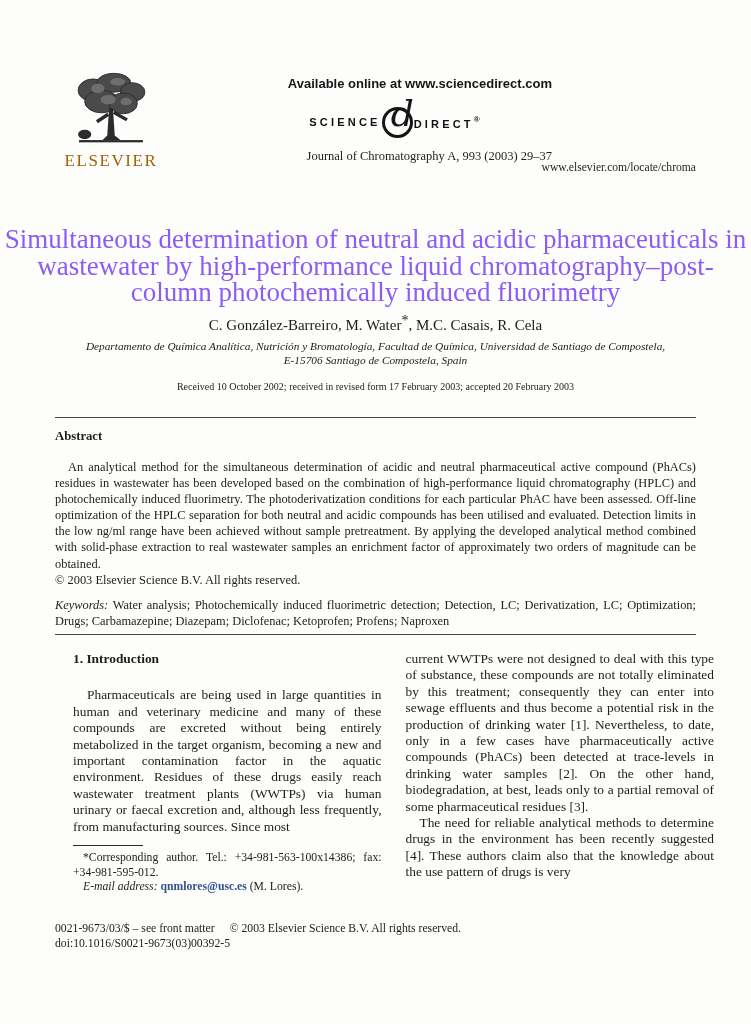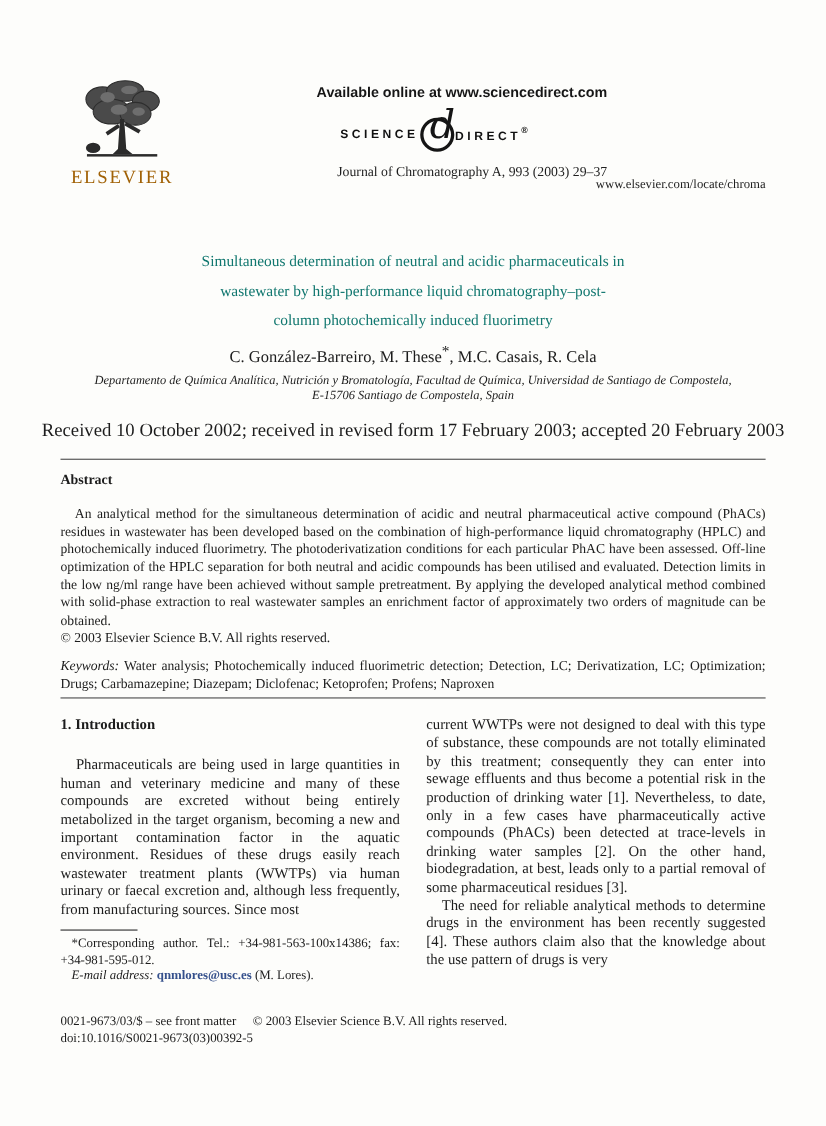--- a/index.html
+++ b/index.html
@@ -31,41 +31,41 @@
   .sd-reg { font-size: 8px; vertical-align: 6px; letter-spacing: 0; }
   .journal-citation { margin-top: 9px; font-size: 12.5px; color: #1e1e1e; }
 
   .journal-block { position: absolute; right: 0; top: 2px; width: 140px; }
   .double-rule { height: 6px; border-top: 2px solid #000; border-bottom: 2px solid #000; }
   .journal-name { font-family: "Liberation Sans", sans-serif; font-weight: bold; font-size: 12.6px; line-height: 15.5px; margin: 17px 0 15px 1px; color: #0d0d0d; }
   .journal-url { position: absolute; right: 0; top: 93px; width: 220px; text-align: right; font-size: 11.6px; color: #1e1e1e; }
 
   
   .title-area { position: absolute; left: 0; top: 226px; width: 751px; text-align: center; }
-  .article-title { font-size: 14px; line-height: 26.6px; color: #0f766e; }
+  .article-title { font-size: 27px; line-height: 26.6px; color: #8b5cf6; }
   .authors-line { margin-top: 7px; font-size: 15px; }
   .author-star { font-size: 14px; vertical-align: 5px; }
   .affiliation { margin-top: 5px; font-style: italic; font-size: 11.3px; line-height: 14px; }
-  .received-line { margin-top: 14px; font-size: 17px; }
+  .received-line { margin-top: 14px; font-size: 10px; }
 
   
   .rule { position: absolute; left: 55px; width: 641px; border-top: 1.4px solid #4a4a4a; }
   .rule-abstract { top: 417px; }
   .rule-keywords { top: 634px; }
 
   
   .abstract-section { position: absolute; left: 55px; top: 429px; width: 641px; }
   .abstract-heading { font-weight: bold; font-size: 12.7px; }
   .abstract-body { margin-top: 15px; font-size: 12.4px; line-height: 16.1px; text-align: justify; text-indent: 13px; }
   .abstract-copyright { font-size: 12.4px; line-height: 16.1px; }
   .keywords-block { position: absolute; left: 55px; top: 597px; width: 641px; font-size: 12.4px; line-height: 16px; text-align: justify; }
   .keywords-label { font-style: italic; }
 
   
-  .columns { position: absolute; left: 55px; top: 651px; width: 641px; display: flex; gap: 24px; }
+  .columns { position: absolute; left: 73px; top: 651px; width: 641px; display: flex; gap: 24px; }
   .col { width: 308.5px; font-size: 13.4px; line-height: 16.4px; text-align: justify; }
   .section-heading { font-weight: bold; font-size: 13.4px; margin-bottom: 20px; }
   .col p.body-para { text-indent: 14px; }
 
   .footnote { margin-top: 10px; font-size: 11.7px; line-height: 14.7px; }
   .footnote-rule { width: 70px; border-top: 1.2px solid #2a2a2a; margin-bottom: 5px; }
   .footnote p { text-indent: 10px; text-align: justify; }
   .email-label { font-style: italic; }
   .email-link { color: #35508c; text-decoration: none; font-weight: bold; }
 
@@ -118,21 +118,21 @@
       <div class="journal-citation">Journal of Chromatography A, 993 (2003) 29–37</div>
     </div>
 
     <div class="journal-url">www.elsevier.com/locate/chroma</div>
   </div>
 
   <div class="title-area">
     <h1 class="article-title prelines" style="font-weight: normal;">Simultaneous determination of neutral and acidic pharmaceuticals in
 wastewater by high-performance liquid chromatography–post-
 column photochemically induced fluorimetry</h1>
-    <div class="authors-line"><span>C. González-Barreiro, M. These</span><span class="author-star">*</span><span>, M.C. Casais, R. Cela</span></div>
+    <div class="authors-line"><span>C. González-Barreiro, M. Water</span><span class="author-star">*</span><span>, M.C. Casais, R. Cela</span></div>
     <div class="affiliation prelines">Departamento de Química Analítica, Nutrición y Bromatología, Facultad de Química, Universidad de Santiago de Compostela,
 E-15706 Santiago de Compostela, Spain</div>
     <div class="received-line">Received 10 October 2002; received in revised form 17 February 2003; accepted 20 February 2003</div>
   </div>
 
   <div class="rule rule-abstract"></div>
 
   <div class="abstract-section">
     <div class="abstract-heading">Abstract</div>
     <p class="abstract-body">An analytical method for the simultaneous determination of acidic and neutral pharmaceutical active compound (PhACs) residues in wastewater has been developed based on the combination of high-performance liquid chromatography (HPLC) and photochemically induced fluorimetry. The photoderivatization conditions for each particular PhAC have been assessed. Off-line optimization of the HPLC separation for both neutral and acidic compounds has been utilised and evaluated. Detection limits in the low ng/ml range have been achieved without sample pretreatment. By applying the developed analytical method combined with solid-phase extraction to real wastewater samples an enrichment factor of approximately two orders of magnitude can be obtained.</p>

